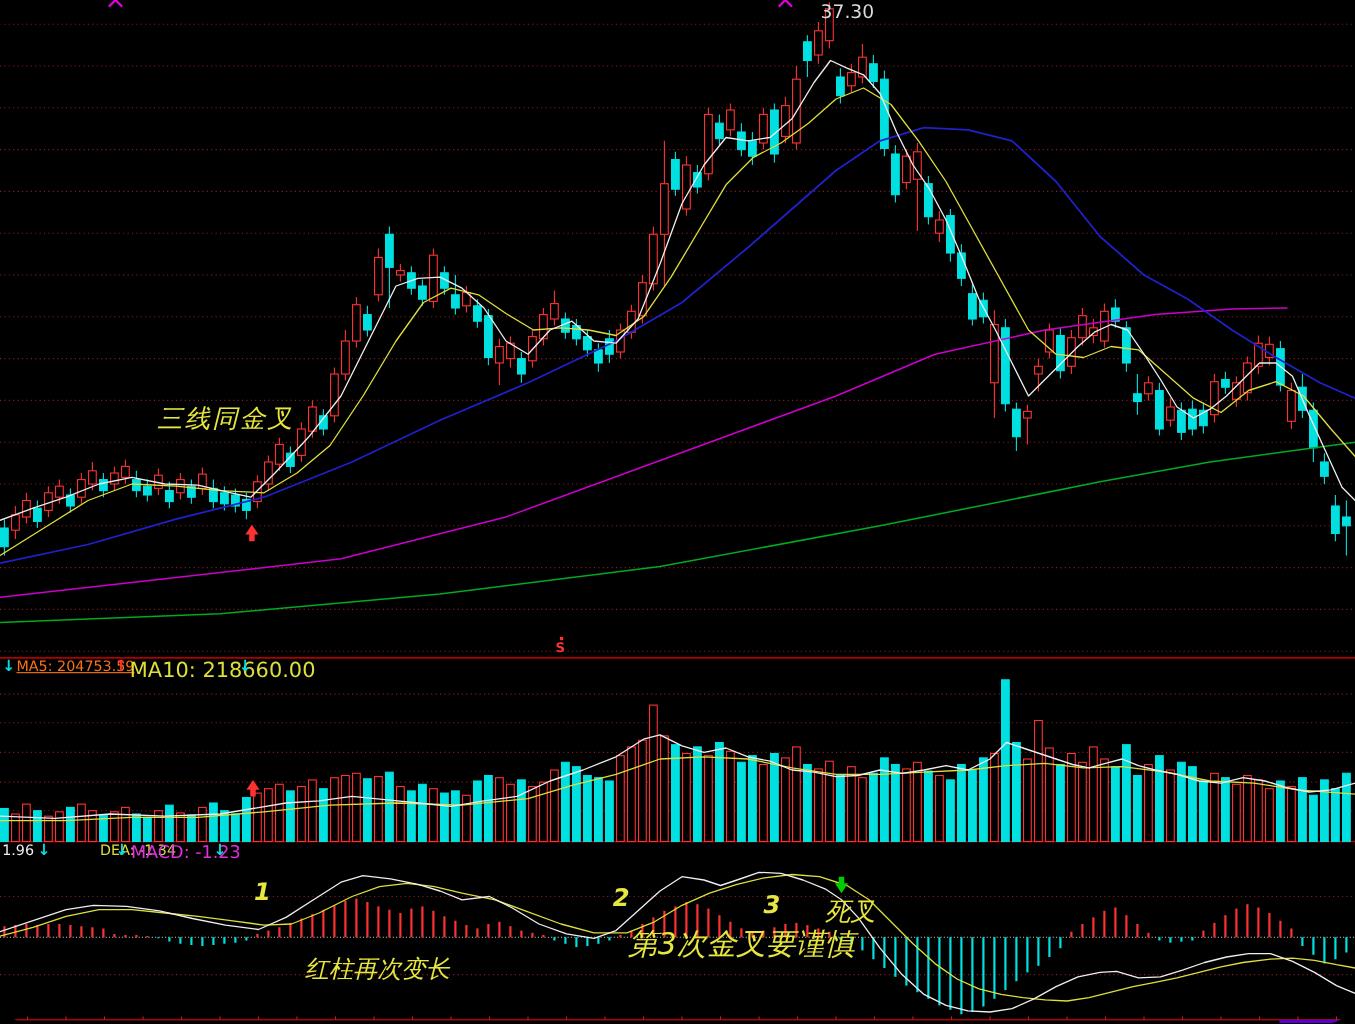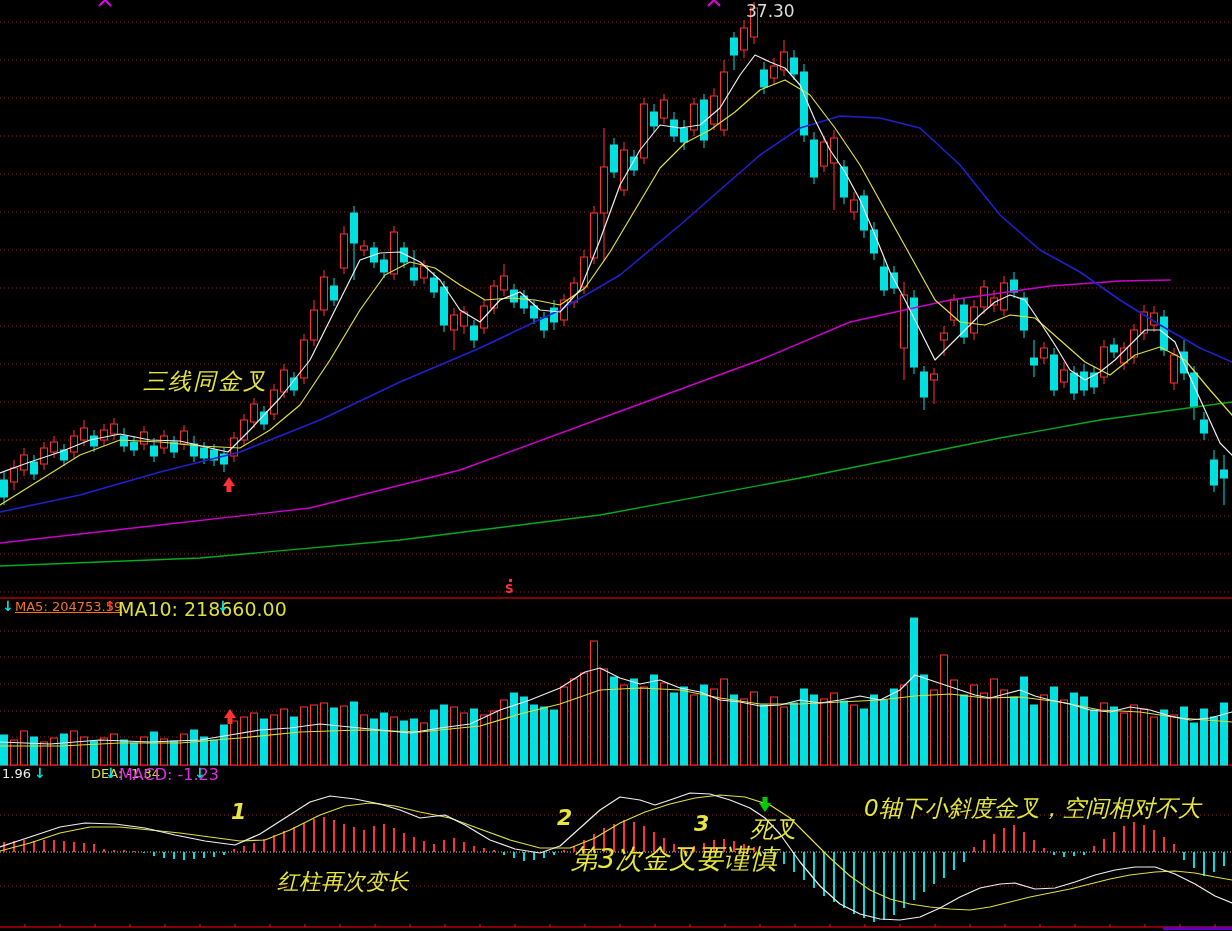--- a/index.html
+++ b/index.html
@@ -1,17 +1,17 @@
 <!DOCTYPE html>
 <html><head>
 <meta charset="utf-8">
 <style>
   html,body{margin:0;padding:0;background:#000;}
   .screen{position:relative;width:1232px;height:931px;background:#000;overflow:hidden;
-          font-family:"DejaVu Sans",sans-serif;}
+          font-family:"DejaVu Sans",sans-serif;border-radius:28px;}
   #chart-svg{position:absolute;left:0;top:0;z-index:1;}
   .pane{position:absolute;left:0;width:1232px;z-index:2;background:transparent;}
   .pane-main{top:0;height:597px;}
   .pane-volume{top:598px;height:167px;}
   .pane-macd{top:766px;height:165px;}
   .lbl{position:absolute;white-space:nowrap;line-height:1;z-index:3;}
   .yel{color:#e6e63e;font-style:italic;}
   .cyanA{color:#00e0e0;font-weight:bold;}
   .redA{color:#ff3232;font-weight:bold;}
   .l-price{left:746px;top:3px;color:#dcdcdc;font-size:17px;}
@@ -631,19 +631,18 @@
   <div class="lbl l-m-a1 cyanA">↓</div>
   <div class="lbl l-dea">DEA: -1.34</div>
   <div class="lbl l-m-a2 cyanA">↓</div>
   <div class="lbl l-macd">MACD: -1.23</div>
   <div class="lbl l-m-a3 cyanA">↓</div>
 
   <div class="lbl l-n l-n1 yel">1</div>
   <div class="lbl l-n l-n2 yel">2</div>
   <div class="lbl l-n l-n3 yel">3</div>
   <div class="lbl l-sicha yel">死叉</div>
-  <div class="lbl l-zhou yel">0轴下小斜度金叉，空间相对不大</div>
   <div class="lbl l-hong yel">红柱再次变长</div>
   <div class="lbl l-di3 yel">第3次金叉要谨慎</div>
 
   <div class="lbl l-s">S</div>
   <div class="lbl l-s-dot"></div>
 </div>
 
 </body></html>

